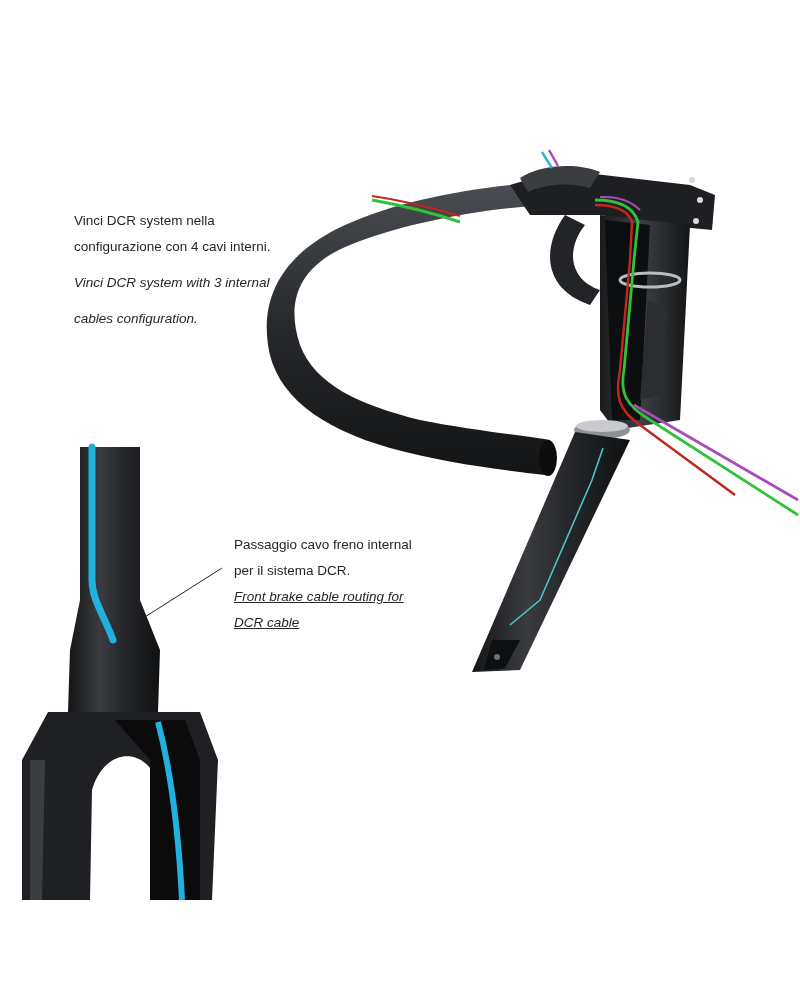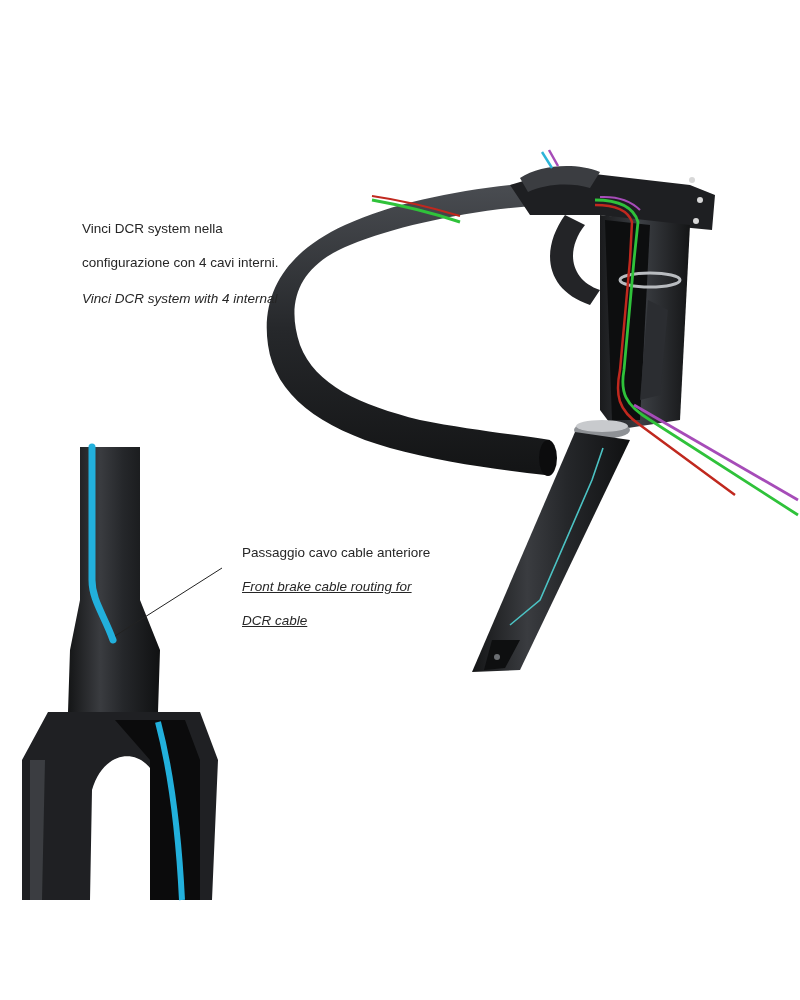--- a/index.html
+++ b/index.html
@@ -1,19 +1,19 @@
 <!DOCTYPE html>
 <html><head>
 <meta charset="utf-8">
 <style>
   html, body { margin: 0; padding: 0; background: #ffffff; }
   body { width: 800px; height: 1000px; position: relative; overflow: hidden;
          font-family: "Liberation Sans", sans-serif; color: #222; }
   .caption { position: absolute; font-size: 13.5px; line-height: 18px; color: #262626; }
-  .caption p { margin: 16px; }
+  .caption p { margin: 8px; }
   .caption .it { font-style: italic; }
   #cap1 { left: 66px; top: 204px; width: 260px; }
   #cap1 .it { margin-top: 18px; }
   #cap2 { left: 226px; top: 528px; width: 240px; }
   #cap2 .it { margin-top: 6px; text-decoration: underline; }
   svg.art { position: absolute; left: 0; top: 0; }
 </style>
 </head>
 <body>
 
@@ -94,20 +94,22 @@
     <path d="M92 447 L92 580 C92 600 104 615 113 640" stroke="#22b0dc" stroke-width="7" fill="none" stroke-linecap="round"></path>
     <path d="M158 722 C168 760 178 820 182 900" stroke="#22b0dc" stroke-width="6" fill="none"></path>
 
     <line x1="115" y1="636" x2="222" y2="568" stroke="#222" stroke-width="1"></line>
   </g>
 </svg>
 
 <div id="cap1" class="caption">
   <p>Vinci DCR system nella</p>
   <p>configurazione con 4 cavi interni.</p>
-  <p class="it">Vinci DCR system with 4 internal</p>
+  <p class="it">Vinci DCR system with 3 internal</p>
+  <p class="it">cables configuration.</p>
 </div>
 
 <div id="cap2" class="caption">
-  <p>Passaggio cavo cable anteriore</p>
+  <p>Passaggio cavo freno internal</p>
+  <p>per il sistema DCR.</p>
   <p class="it">Front brake cable routing for</p>
   <p class="it">DCR cable</p>
 </div>
 
 </body></html>

